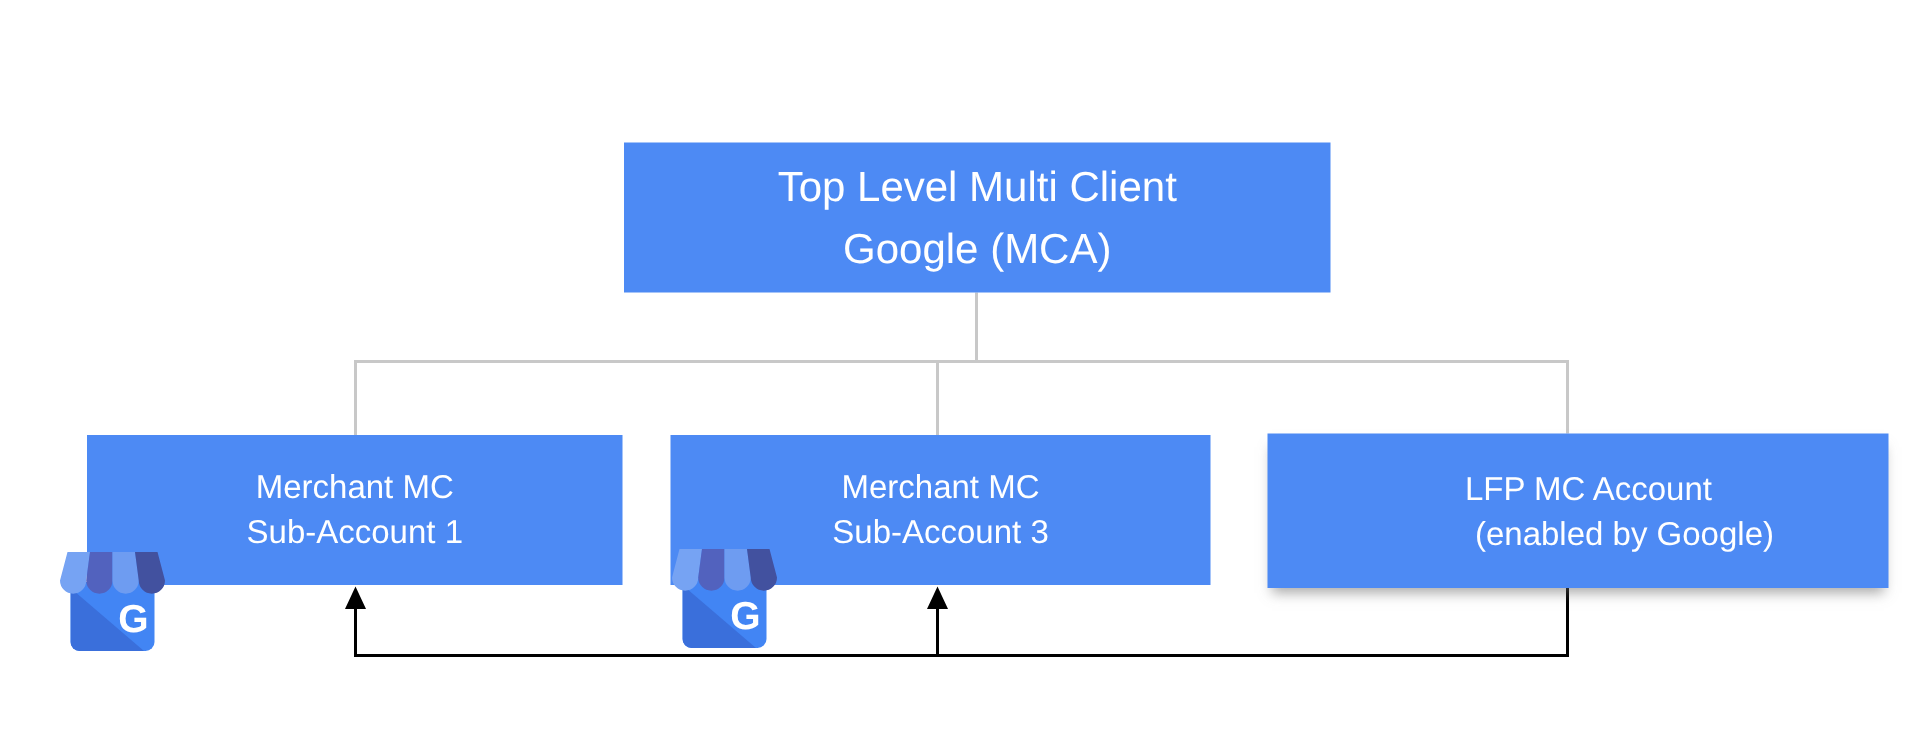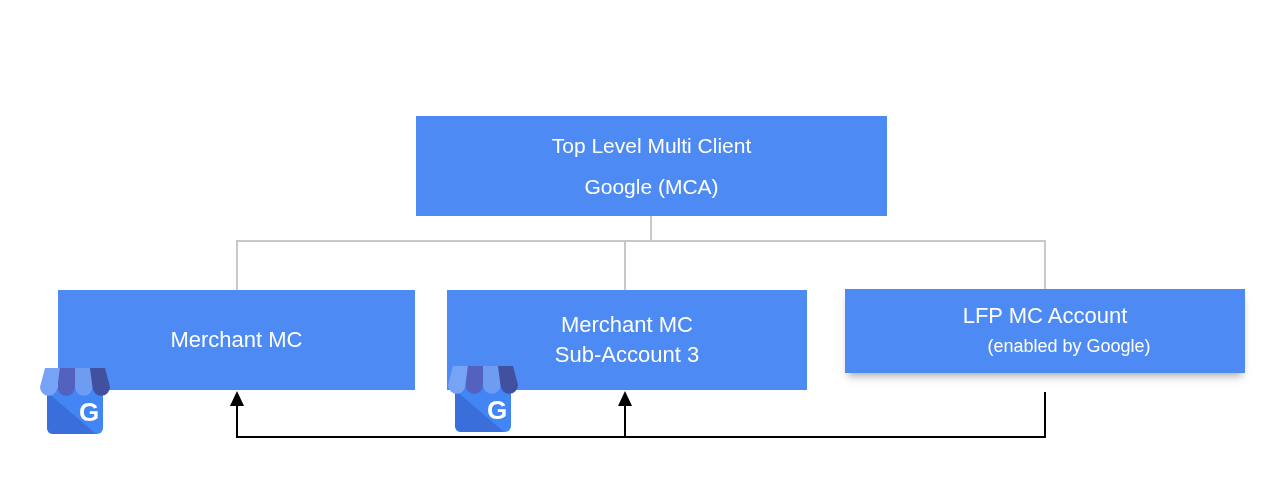--- a/index.html
+++ b/index.html
@@ -17,26 +17,26 @@
   .node {
     position: absolute;
     background: #4d8af4;
     color: #ffffff;
     display: flex;
     flex-direction: column;
     align-items: center;
     justify-content: center;
     text-align: center;
   }
-  .node-root { left: 416px; top: 95px; width: 471px; height: 100px; font-size: 21px; line-height: 41px; margin-top: 21px; }
+  .node-root { left: 416px; top: 95px; width: 471px; height: 100px; font-size: 28px; line-height: 41px; }
   .node-sub1 { left: 58px;  top: 290px; width: 357px; height: 100px; font-size: 22px; line-height: 30px; }
   .node-sub2 { left: 447px; top: 290px; width: 360px; height: 100px; font-size: 22px; line-height: 30px; }
-  .node-lfp  { left: 845px; top: 289px; width: 400px; height: 84px; font-size: 22px; line-height: 30px;
-               box-shadow: 0 6px 8px -3px rgba(100,100,100,0.55); }
-  .node-lfp .line2 { font-size: 18px; margin-left: 48px; }
+  .node-lfp  { left: 845px; top: 289px; width: 400px; height: 103px; font-size: 22px; line-height: 30px;
+               box-shadow: 0 6px 8px -3px rgba(100,100,100,0.55); padding-left: 14px; }
+  .node-lfp .line2 { font-size: 22px; margin-left: 48px; }
   .gline { position: absolute; background: #c8c8c8; }
   .bline { position: absolute; background: #000000; }
   .arrowhead {
     position: absolute;
     width: 0; height: 0;
     border-left: 7px solid transparent;
     border-right: 7px solid transparent;
     border-bottom: 15px solid #000000;
   }
   .bp-icon { position: absolute; }
@@ -59,20 +59,21 @@
   <div class="bline" style="left:624px; top:404px; width:2px; height:33px;"></div>
   <div class="arrowhead" style="left:618px; top:391px;"></div>
 
   <div class="node node-root">
     <div class="line1">Top Level Multi Client</div>
     <div class="line2">Google (MCA)</div>
   </div>
 
   <div class="node node-sub1">
     <div class="line1">Merchant MC</div>
+    <div class="line2">Sub-Account 1</div>
   </div>
 
   <div class="node node-sub2">
     <div class="line1">Merchant MC</div>
     <div class="line2">Sub-Account 3</div>
   </div>
 
   <div class="node node-lfp">
     <div class="line1">LFP MC Account</div>
     <div class="line2">(enabled by Google)</div>

